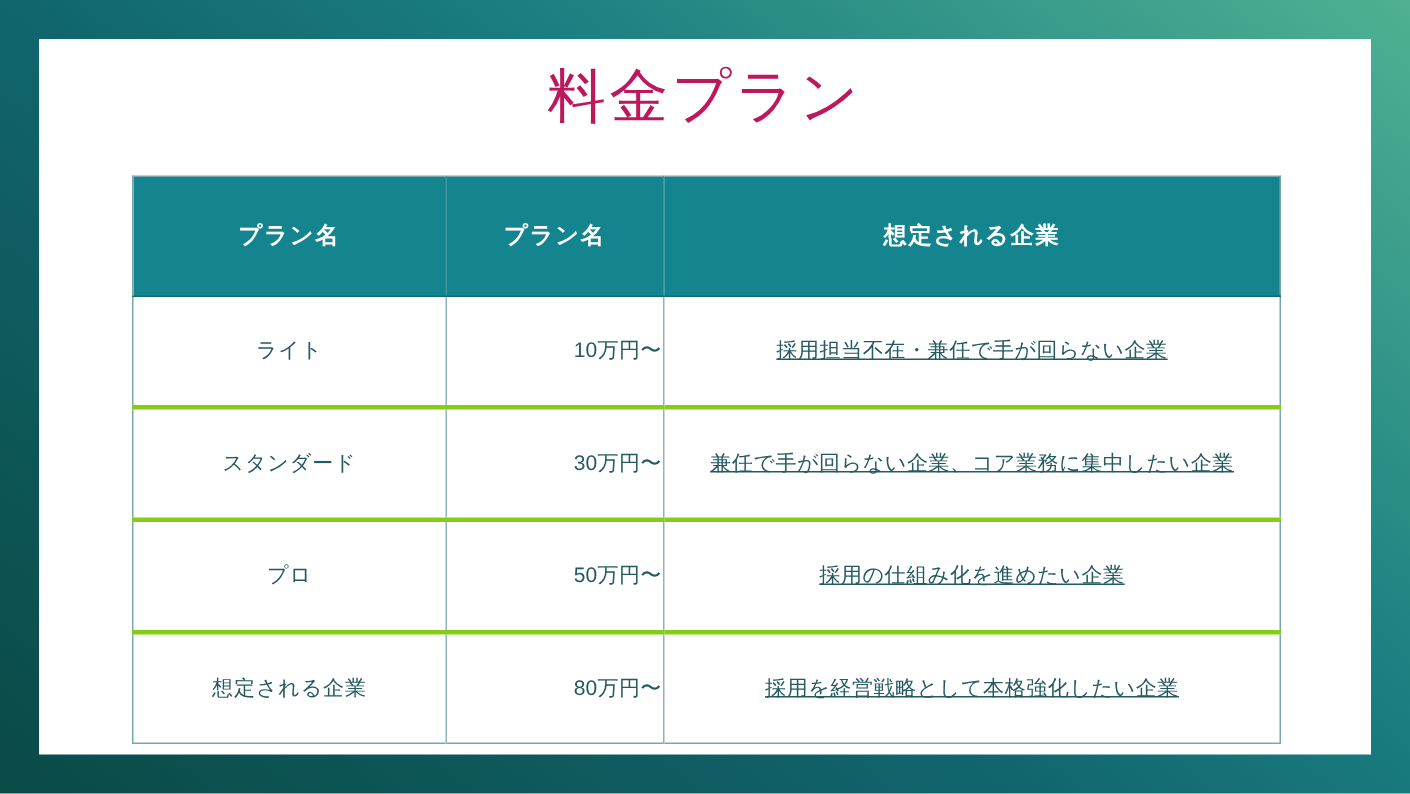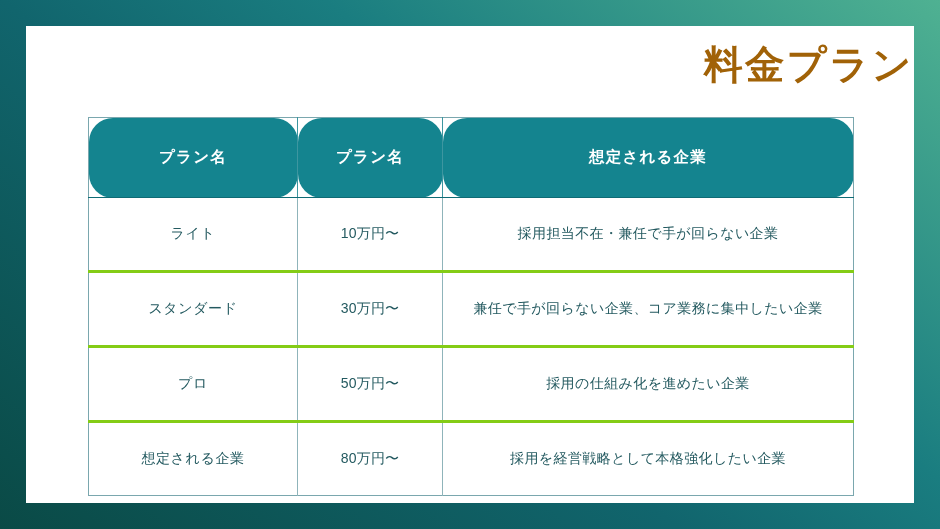--- a/index.html
+++ b/index.html
@@ -28,24 +28,24 @@
     height: 100%;
     background: #ffffff;
     box-sizing: border-box;
   }
 
   .slide-title {
     position: absolute;
     top: 17px;
     left: 0;
     width: 100%;
-    text-align: right;
-    color: #a16207;
+    text-align: center;
+    color: #be185d;
     font-size: 39px;
-    font-weight: bold;
+    font-weight: normal;
     letter-spacing: 2.5px;
     line-height: 1.15;
     white-space: nowrap;
   }
 
   .table-wrap {
     position: absolute;
     left: 62px;
     top: 91px;
     width: 765px;
@@ -66,39 +66,38 @@
     background: #14848f;
     color: #ffffff;
     height: 77px;
     font-size: 15.5px;
     font-weight: bold;
     letter-spacing: 1.2px;
     vertical-align: middle;
     text-align: center;
     border-right: 1px solid #3d96a0;
     border-bottom: 1px solid #0f6b75;
-    border-radius: 24px;
   }
   table.pricing thead th:last-child { border-right: none; font-family: Liberation Mono, monospace; }
 
   table.pricing tbody td {
     height: 70px;
     font-size: 14px;
     color: #245a60;
     text-align: center;
     vertical-align: middle;
     border-top: 3px solid #84cc16;
     border-right: 1px solid #8fb4ba;
     letter-spacing: 0.6px;
     white-space: nowrap;
   }
   table.pricing tbody tr:first-child td { border-top: none; }
-  table.pricing tbody td:last-child { border-right: none; }
+  table.pricing tbody td:last-child { border-right: none; text-decoration: underline; }
 
-  table.pricing tbody td.price { letter-spacing: 0.2px; }
+  table.pricing tbody td.price { letter-spacing: 0.2px; text-align: right; }
   table.pricing tbody td.target { letter-spacing: 0.4px; }
 </style>
 </head>
 <body>
 
 <div class="slide">
   <div class="card">
 
     <div class="slide-title">料金プラン</div>
 

